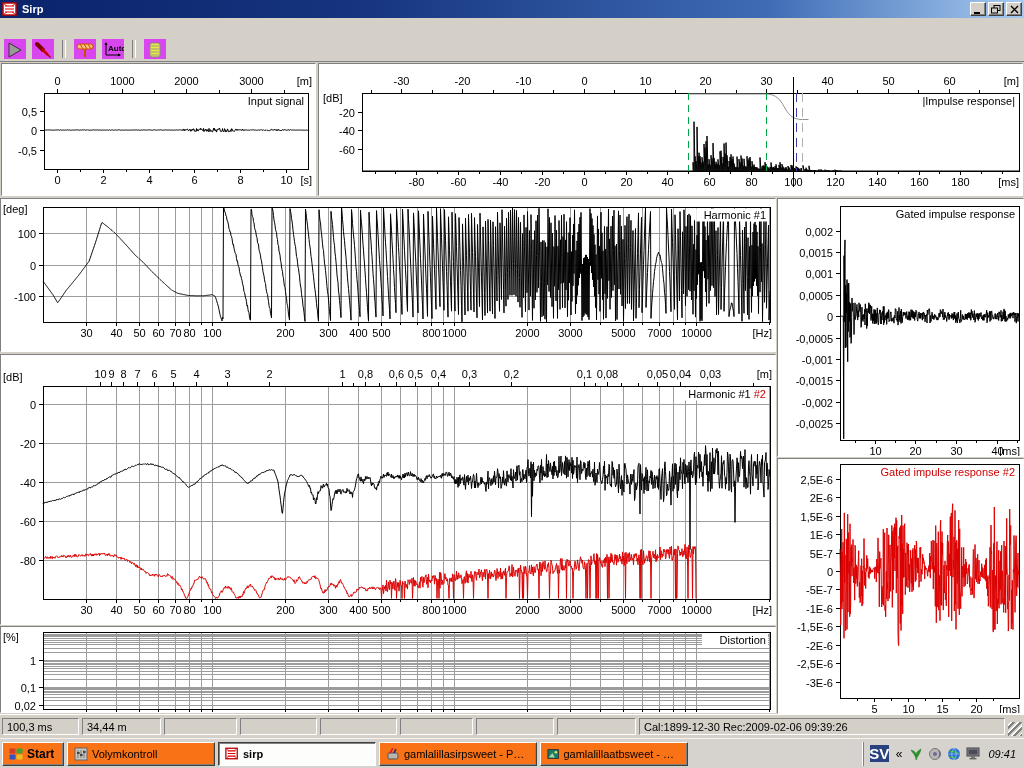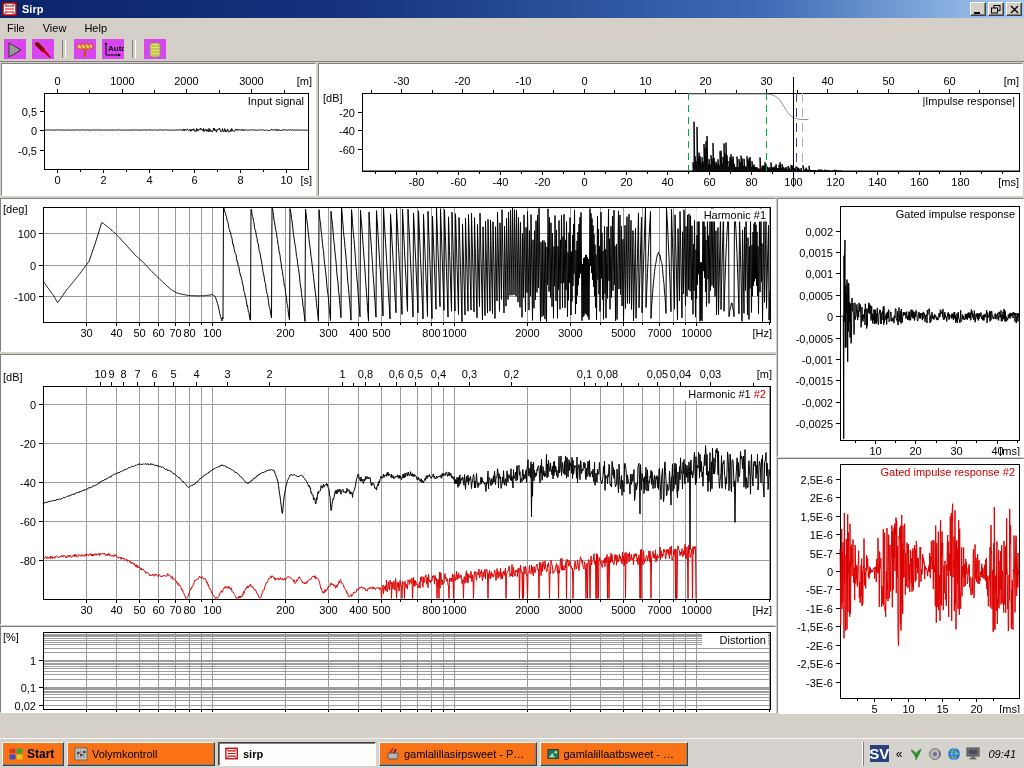--- a/index.html
+++ b/index.html
@@ -81,25 +81,20 @@
           </svg>
       </button>
       <button class="wbtn">
         <svg width="9" height="9" viewBox="0 0 9 9">
             <path d="M1 1l7 7M8 1l-7 7" stroke="#000" stroke-width="1.4"></path>
           </svg>
       </button>
     </span>
   </div>
 
-  <div class="menubar">
-    <span class="menu-item">File</span>
-    <span class="menu-item">View</span>
-    <span class="menu-item">Help</span>
-  </div>
 
   <div class="toolbar">
     <button class="tbtn">
       <svg width="18" height="18" viewBox="0 0 18 18">
           <polygon points="3,2 15,9 3,16" fill="#9a9a9a" stroke="#333"></polygon>
         </svg>
     </button>
     <button class="tbtn">
       <svg width="18" height="18" viewBox="0 0 18 18">
         <line x1="3" y1="3" x2="9" y2="9" stroke="#7a0000" stroke-width="4" stroke-linecap="round"></line>
@@ -692,20 +687,32 @@
           <text x="55" y="208.5" text-anchor="end" fill="#000">-2,5E-6</text>
           <line x1="58" y1="223.5" x2="62" y2="223.5" stroke="#000" shape-rendering="crispEdges"></line>
           <text x="55" y="227.5" text-anchor="end" fill="#000">-3E-6</text>
           <path d="M62.0 90.1L62.3 108.0L62.7 166.2L63.0 141.4L63.3 145.7L63.7 70.1L64.0 150.1L64.3 92.9L64.7 142.8L65.0 83.2L65.3 103.5L65.7 102.0L66.0 179.3L66.3 53.9L66.7 123.7L67.0 95.9L67.3 153.3L67.7 171.7L68.0 138.9L68.3 79.9L68.7 127.8L69.0 170.4L69.3 146.9L69.7 55.2L70.0 153.0L70.3 73.5L70.7 87.3L71.0 114.8L71.3 102.1L71.7 157.7L72.0 64.8L72.3 154.8L72.7 146.4L73.0 88.3L73.3 107.3L73.7 85.6L74.0 117.2L74.3 99.7L74.7 102.5L75.0 80.5L75.3 108.5L75.7 123.9L76.0 108.4L76.3 113.7L76.7 141.2L77.0 86.2L77.3 87.9L77.7 124.6L78.0 123.0L78.3 105.9L78.7 119.6L79.0 107.9L79.3 127.4L79.7 116.6L80.0 107.0L80.3 101.6L80.7 91.7L81.0 118.9L81.3 138.7L81.7 123.2L82.0 143.7L82.3 142.9L82.7 137.1L83.0 106.6L83.3 136.9L83.7 99.7L84.0 147.1L84.3 111.6L84.7 145.4L85.0 138.7L85.3 107.1L85.7 109.3L86.0 79.5L86.3 104.8L86.7 126.5L87.0 119.7L87.3 113.1L87.7 129.5L88.0 109.1L88.3 112.3L88.7 96.3L89.0 98.8L89.3 109.6L89.7 99.7L90.0 107.4L90.3 118.0L90.7 113.1L91.0 119.6L91.3 115.8L91.7 107.7L92.0 114.9L92.3 108.9L92.7 113.7L93.0 113.6L93.3 110.8L93.7 112.9L94.0 112.0L94.3 111.4L94.7 113.1L95.0 110.4L95.3 109.4L95.7 109.6L96.0 108.7L96.3 108.6L96.7 119.7L97.0 113.7L97.3 107.8L97.7 110.9L98.0 112.2L98.3 123.0L98.7 100.1L99.0 102.0L99.3 112.5L99.7 113.8L100.0 78.9L100.3 103.8L100.7 114.4L101.0 113.5L101.3 147.8L101.7 92.6L102.0 109.6L102.3 101.2L102.7 101.2L103.0 99.3L103.3 125.2L103.7 148.0L104.0 127.3L104.3 130.3L104.7 145.2L105.0 144.4L105.3 70.0L105.7 146.4L106.0 130.5L106.3 100.3L106.7 73.7L107.0 151.5L107.3 146.3L107.7 157.8L108.0 138.1L108.3 112.5L108.7 139.9L109.0 69.0L109.3 130.2L109.7 123.6L110.0 142.1L110.3 106.8L110.7 75.8L111.0 92.1L111.3 139.4L111.7 126.4L112.0 85.9L112.3 105.4L112.7 132.4L113.0 104.0L113.3 98.5L113.7 66.4L114.0 67.0L114.3 148.4L114.7 72.0L115.0 107.1L115.3 130.7L115.7 76.5L116.0 68.5L116.3 98.9L116.7 64.7L117.0 112.0L117.3 68.1L117.7 75.3L118.0 58.7L118.3 134.1L118.7 61.4L119.0 112.3L119.3 119.0L119.7 86.8L120.0 174.2L120.3 184.7L120.7 186.6L121.0 77.5L121.3 79.5L121.7 68.8L122.0 68.4L122.3 164.5L122.7 66.7L123.0 171.5L123.3 148.5L123.7 56.0L124.0 146.4L124.3 84.7L124.7 154.8L125.0 66.6L125.3 118.6L125.7 90.2L126.0 118.1L126.3 70.6L126.7 64.7L127.0 96.2L127.3 135.7L127.7 93.9L128.0 96.8L128.3 120.0L128.7 127.5L129.0 83.7L129.3 95.3L129.7 86.6L130.0 128.8L130.3 85.0L130.7 101.0L131.0 121.3L131.3 105.4L131.7 132.9L132.0 122.5L132.3 91.1L132.7 102.8L133.0 111.0L133.3 124.3L133.7 99.5L134.0 132.8L134.3 91.4L134.7 127.6L135.0 89.3L135.3 131.3L135.7 122.8L136.0 110.6L136.3 95.6L136.7 86.1L137.0 106.1L137.3 122.7L137.7 90.3L138.0 121.3L138.3 82.1L138.7 85.3L139.0 108.9L139.3 98.9L139.7 114.1L140.0 112.1L140.3 98.9L140.7 115.6L141.0 128.2L141.3 123.4L141.7 120.7L142.0 88.5L142.3 98.8L142.7 88.2L143.0 122.6L143.3 110.8L143.7 110.0L144.0 115.4L144.3 110.8L144.7 95.1L145.0 104.6L145.3 98.8L145.7 100.9L146.0 102.7L146.3 102.8L146.7 120.1L147.0 111.6L147.3 106.9L147.7 110.8L148.0 110.0L148.3 109.1L148.7 109.2L149.0 111.4L149.3 114.9L149.7 117.2L150.0 111.2L150.3 112.6L150.7 107.3L151.0 106.5L151.3 112.7L151.7 94.0L152.0 112.5L152.3 119.1L152.7 97.3L153.0 103.2L153.3 82.2L153.7 90.7L154.0 110.3L154.3 103.7L154.7 110.1L155.0 81.0L155.3 130.1L155.7 94.4L156.0 81.7L156.3 113.5L156.7 108.3L157.0 106.8L157.3 147.3L157.7 66.6L158.0 111.0L158.3 163.8L158.7 84.0L159.0 89.3L159.3 148.2L159.7 144.3L160.0 107.1L160.3 72.7L160.7 151.2L161.0 130.0L161.3 131.2L161.7 116.3L162.0 161.7L162.3 67.4L162.7 61.2L163.0 145.9L163.3 83.2L163.7 146.5L164.0 72.5L164.3 95.8L164.7 84.1L165.0 114.0L165.3 151.1L165.7 124.6L166.0 106.3L166.3 130.7L166.7 134.0L167.0 101.9L167.3 140.6L167.7 137.8L168.0 133.5L168.3 146.9L168.7 106.2L169.0 111.2L169.3 84.3L169.7 76.0L170.0 117.1L170.3 82.4L170.7 157.9L171.0 96.0L171.3 94.7L171.7 111.7L172.0 83.4L172.3 57.6L172.7 116.8L173.0 74.5L173.3 53.9L173.7 161.9L174.0 107.3L174.3 50.0L174.7 44.7L175.0 118.2L175.3 101.3L175.7 109.8L176.0 77.8L176.3 152.0L176.7 128.4L177.0 51.4L177.3 145.4L177.7 83.5L178.0 170.4L178.3 108.0L178.7 81.2L179.0 84.3L179.3 124.5L179.7 89.7L180.0 149.8L180.3 123.6L180.7 61.1L181.0 99.7L181.3 155.8L181.7 69.8L182.0 132.0L182.3 135.0L182.7 149.7L183.0 131.8L183.3 127.1L183.7 88.4L184.0 137.4L184.3 110.8L184.7 107.2L185.0 118.3L185.3 107.2L185.7 88.4L186.0 127.9L186.3 105.4L186.7 118.0L187.0 114.0L187.3 126.7L187.7 100.0L188.0 109.3L188.3 103.1L188.7 115.1L189.0 109.2L189.3 125.0L189.7 122.9L190.0 117.2L190.3 114.8L190.7 106.9L191.0 105.6L191.3 105.3L191.7 128.2L192.0 117.6L192.3 131.2L192.7 132.3L193.0 136.1L193.3 129.7L193.7 131.3L194.0 118.7L194.3 124.8L194.7 135.5L195.0 109.0L195.3 90.5L195.7 92.3L196.0 139.1L196.3 129.0L196.7 121.1L197.0 85.5L197.3 108.1L197.7 120.2L198.0 98.9L198.3 104.0L198.7 122.9L199.0 117.1L199.3 110.7L199.7 95.3L200.0 124.8L200.3 117.5L200.7 121.7L201.0 101.1L201.3 124.9L201.7 119.8L202.0 121.9L202.3 116.3L202.7 112.6L203.0 115.0L203.3 118.0L203.7 104.7L204.0 109.2L204.3 108.4L204.7 118.5L205.0 109.3L205.3 117.5L205.7 117.1L206.0 119.7L206.3 112.7L206.7 105.9L207.0 120.4L207.3 108.2L207.7 100.9L208.0 122.3L208.3 99.2L208.7 129.1L209.0 129.9L209.3 118.2L209.7 137.0L210.0 116.5L210.3 147.2L210.7 143.4L211.0 128.0L211.3 121.6L211.7 116.0L212.0 88.2L212.3 148.4L212.7 111.5L213.0 66.1L213.3 94.9L213.7 92.4L214.0 150.1L214.3 111.1L214.7 112.0L215.0 171.2L215.3 173.1L215.7 84.4L216.0 170.5L216.3 48.0L216.7 105.2L217.0 170.6L217.3 116.5L217.7 129.2L218.0 133.3L218.3 152.1L218.7 90.8L219.0 82.6L219.3 165.0L219.7 139.8L220.0 140.6L220.3 144.9L220.7 91.1L221.0 149.3L221.3 137.9L221.7 113.3L222.0 101.7L222.3 130.6L222.7 92.3L223.0 145.4L223.3 113.8L223.7 86.1L224.0 143.6L224.3 111.8L224.7 115.4L225.0 144.7L225.3 139.7L225.7 153.4L226.0 82.0L226.3 122.6L226.7 145.6L227.0 133.0L227.3 87.1L227.7 153.8L228.0 92.6L228.3 115.5L228.7 59.3L229.0 107.1L229.3 116.6L229.7 150.1L230.0 142.7L230.3 172.1L230.7 166.7L231.0 115.9L231.3 141.7L231.7 50.1L232.0 76.0L232.3 85.9L232.7 66.5L233.0 134.1L233.3 169.9L233.7 130.8L234.0 164.2L234.3 121.4L234.7 156.1L235.0 170.6L235.3 110.5L235.7 113.5L236.0 76.5L236.3 97.6L236.7 124.0L237.0 153.4L237.3 131.2L237.7 81.8L238.0 76.6L238.3 78.3L238.7 136.8L239.0 108.7L239.3 128.2L239.7 104.7L240.0 94.0L240.3 115.7L240.7 111.8L241.0 129.5" fill="none" stroke="#dd0000" stroke-width="1"></path>
           <rect x="86" y="6.5" width="153" height="13" fill="#fff"></rect>
           <text x="237" y="17" text-anchor="end"><tspan fill="#cc0000">Gated impulse response #2</tspan></text>
         </svg>
       </div>
   </div>
 
+  <div class="statusbar">
+    <span class="spanel" style="width:77px">100,3 ms</span>
+    <span class="spanel" style="width:79px">34,44 m</span>
+    <span class="spanel" style="width:73px"></span>
+    <span class="spanel" style="width:77px"></span>
+    <span class="spanel" style="width:77px"></span>
+    <span class="spanel" style="width:73px"></span>
+    <span class="spanel" style="width:78px"></span>
+    <span class="spanel" style="width:79px"></span>
+    <span class="spanel info">Cal:1899-12-30 Rec:2009-02-06 09:39:26</span>
+    <span class="sgrip"></span>
+  </div>
 
   <div class="taskbar">
     <button class="tkbtn" id="start-button">
       <svg width="14" height="14" viewBox="0 0 14 14">
         <rect x="0.5" y="1.5" width="6" height="5" rx="1" fill="#d33c2a"></rect>
         <rect x="7.5" y="1.5" width="6" height="5" rx="1" fill="#3aa435"></rect>
         <rect x="0.5" y="7.5" width="6" height="5" rx="1" fill="#3553c4"></rect>
         <rect x="7.5" y="7.5" width="6" height="5" rx="1" fill="#e8c021"></rect>
       </svg>
       <span class="lbl">Start</span>

